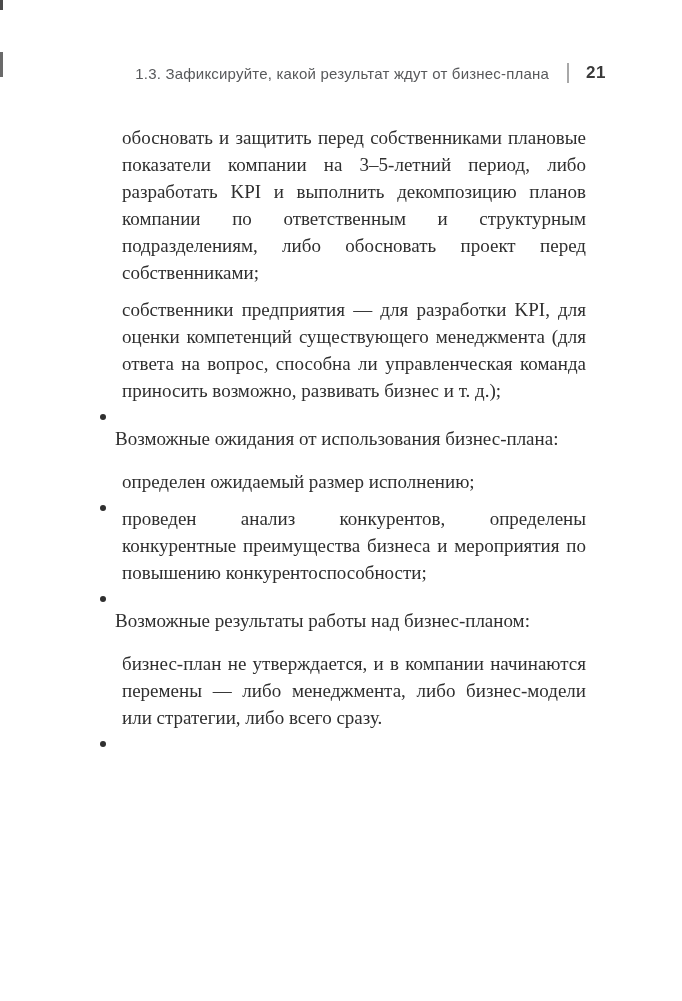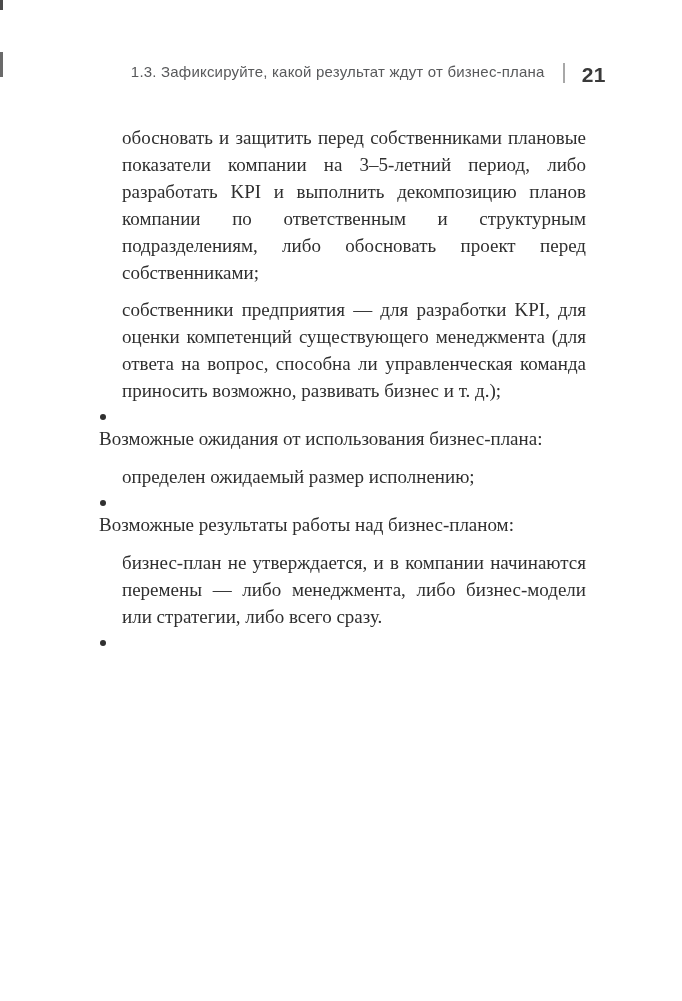--- a/index.html
+++ b/index.html
@@ -17,36 +17,37 @@
   }
 
   
   .running-header {
     position: absolute;
     top: 63px;
     left: 8px;
     right: 76px;
     display: flex;
     justify-content: flex-end;
+    align-items: center;
     font-family: "Liberation Sans", sans-serif;
   }
   .running-head-text {
     font-size: 15px;
     color: #58595b;
     letter-spacing: 0.2px;
     white-space: nowrap;
   }
   .header-divider {
     width: 2px;
     height: 20px;
     background: #a8a8a8;
     margin: 0 17px 0 18px;
   }
   .page-number {
-    font-size: 21px;
+    font-size: 17px;
     font-weight: bold;
     color: #3a3a3a;
     letter-spacing: 0.5px;
   }
 
   
   .content {
     position: absolute;
     top: 124px;
     left: 99px;
@@ -74,21 +75,21 @@
     background: #2f2f2f;
   }
   .text {
     margin: 0;
     flex: 1;
   }
   .section {
     margin: 21px 0 11px 0;
   }
   .section p {
-    margin: 0;
+    margin: 16px;
   }
 
   
   .scan-artifact {
     position: absolute;
     left: 0;
     width: 3px;
     background: #4a4a4a;
   }
   .artifact-1 { top: 0; height: 10px; }
@@ -127,20 +128,26 @@
 
 
 
   <div class="block">
     <span class="marker">
         <span class="dot"></span>
       </span>
     <p class="text">определен ожидаемый размер исполнению;</p>
   </div>
 
+  <div class="block">
+    <span class="marker">
+        <span class="dot"></span>
+      </span>
+    <p class="text">проведен анализ конкурентов, определены конкурентные преимущества бизнеса и мероприятия по повышению конкурентоспособности;</p>
+  </div>
 
 
   <div class="section">
     <p>Возможные результаты работы над бизнес-планом:</p>
   </div>
 
 
   <div class="block">
     <span class="marker">
         <span class="dot"></span>

